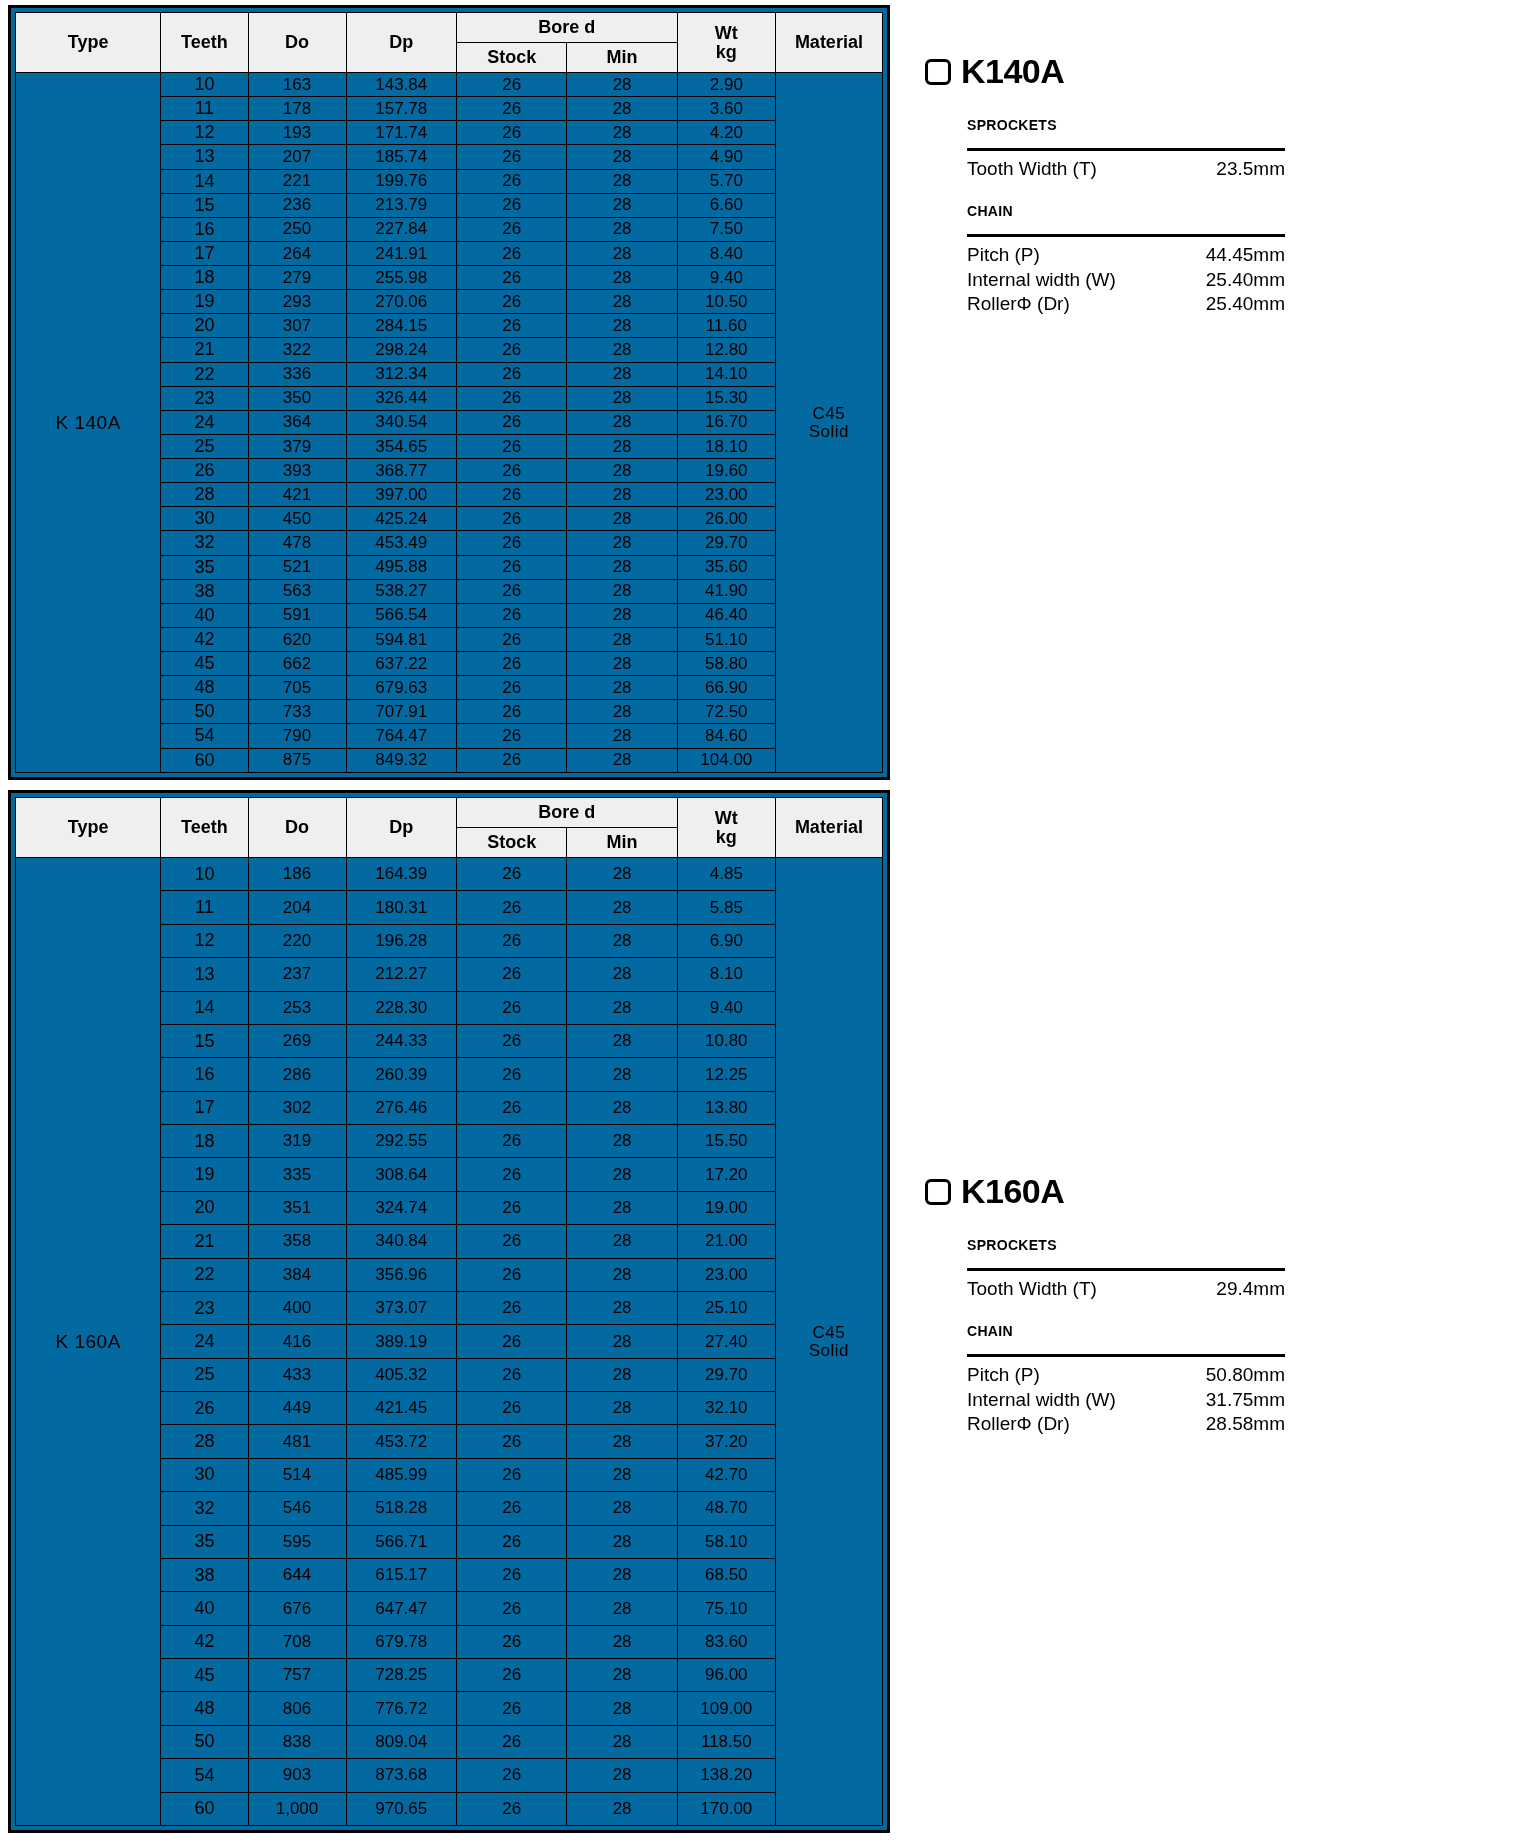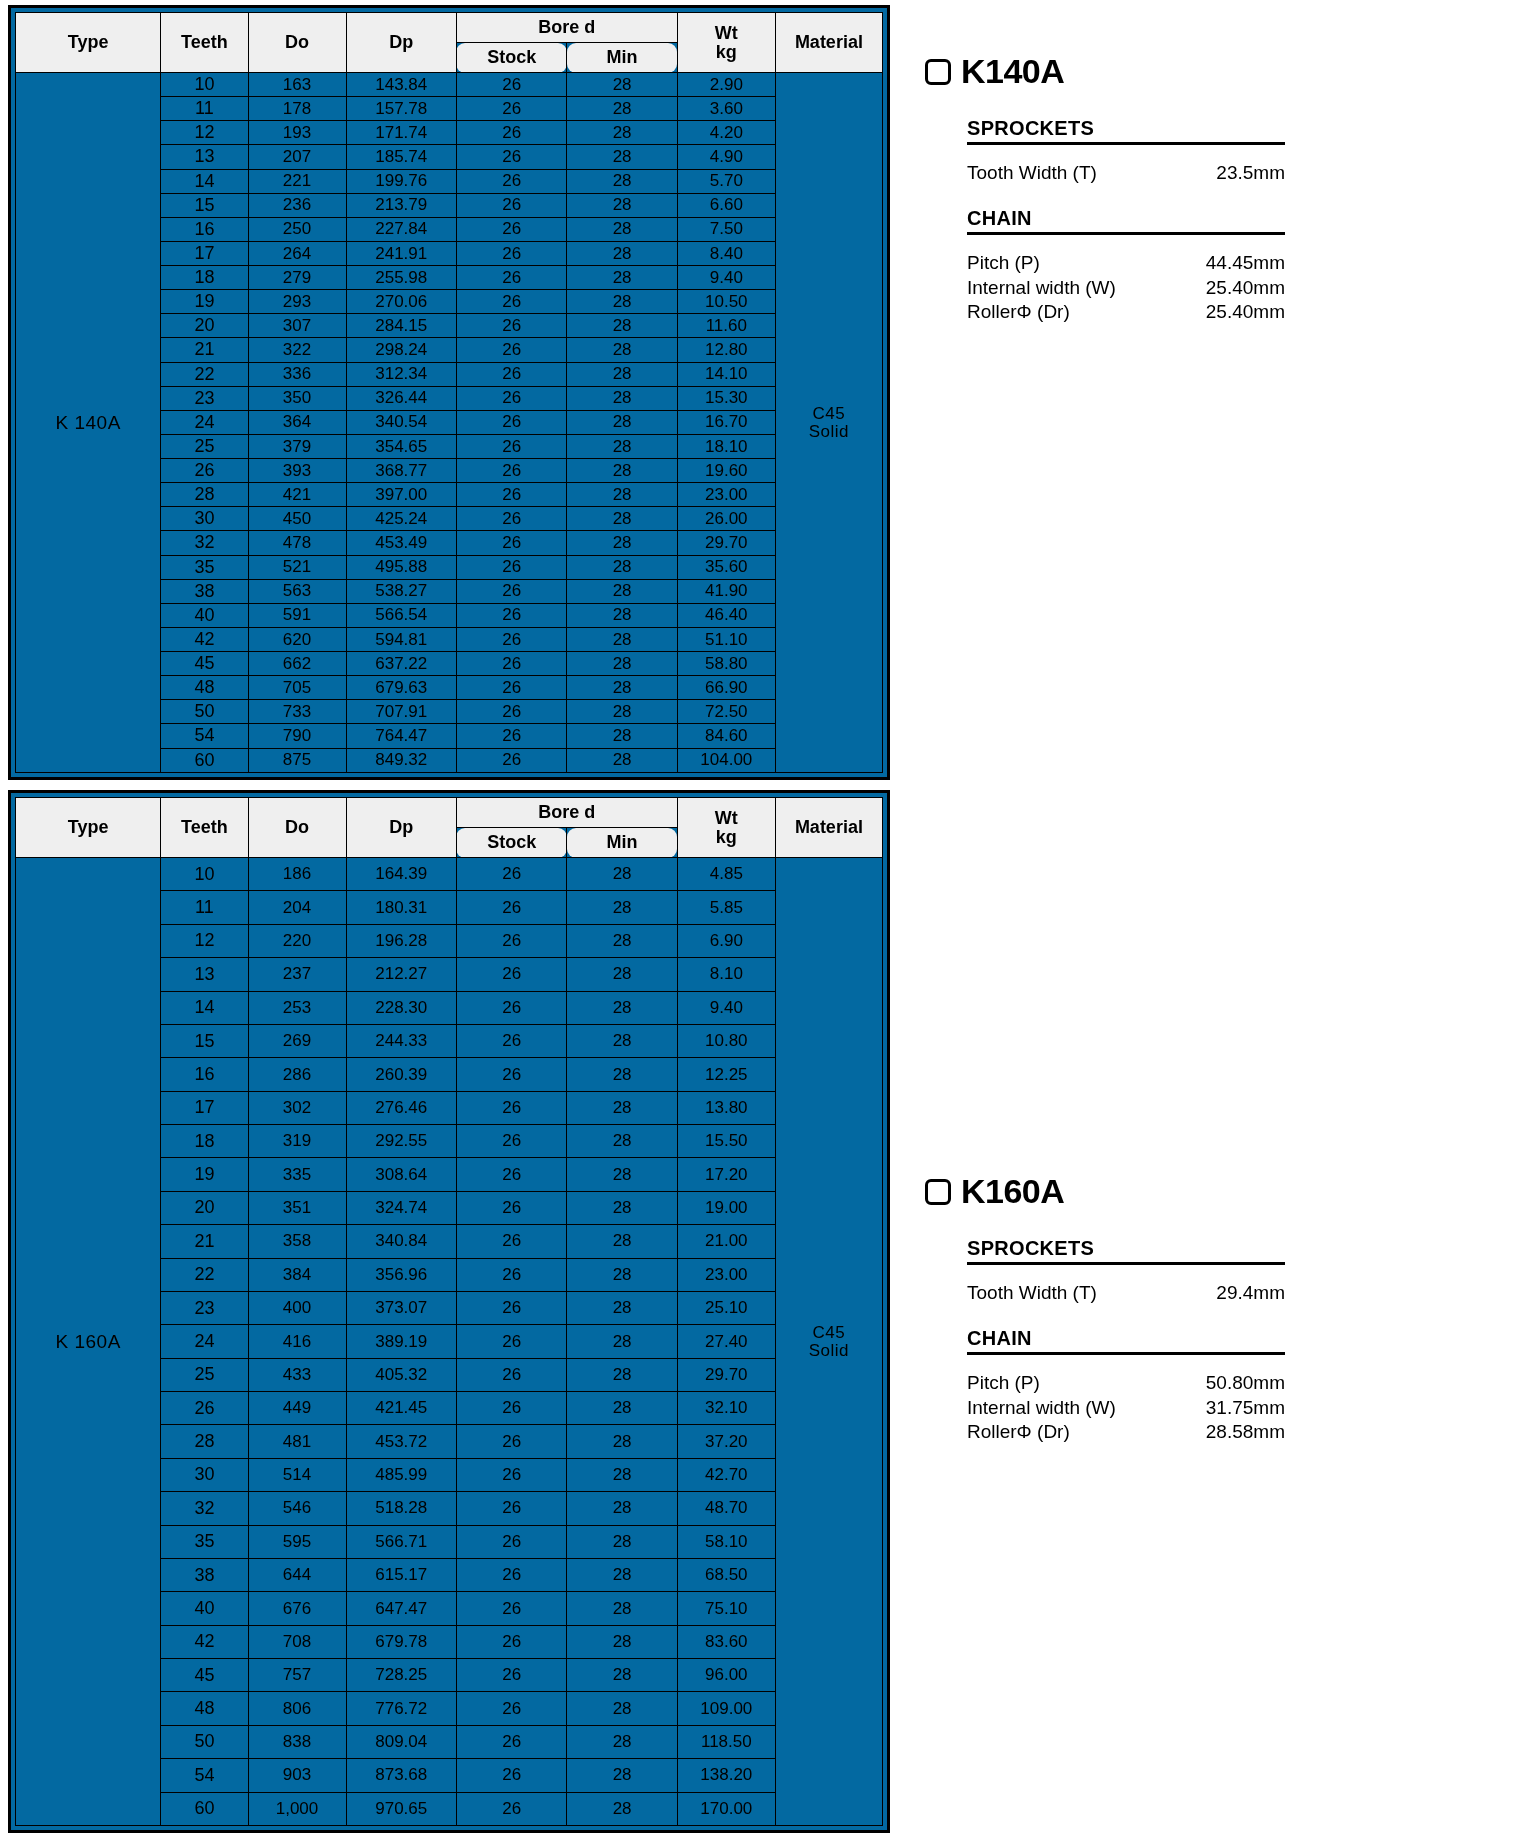--- a/index.html
+++ b/index.html
@@ -43,21 +43,21 @@
     white-space: nowrap;
   }
   table.spec thead th {
     background: #efefef;
     font-weight: bold;
     font-size: 18px;
     height: 30px;
   }
   thead th.hd-tall { height: 60px; }
   thead th.bore-top { height: 26px; }
-  thead th.bore-sub { height: 32px; font-size: 17px; border-radius: 9px; }
+  thead th.bore-sub { height: 32px; font-size: 17px; }
 
   col.c-type  { width: 17.5%; }
   col.c-teeth { width: 10.5%; }
   col.c-do    { width: 11.8%; }
   col.c-dp    { width: 13.3%; }
   col.c-stock { width: 13.3%; }
   col.c-min   { width: 13.3%; }
   col.c-wt    { width: 11.8%; }
   col.c-mat   { width: 12.9%; }
 
@@ -96,26 +96,26 @@
   }
   .model-name {
     font-size: 34px;
     font-weight: bold;
     letter-spacing: -0.5px;
   }
 
   .group { margin-left: 42px; width: 318px; }
   .group + .group { margin-top: 22px; }
   .group-title {
-    font-size: 20px;
+    font-size: 14px;
     font-weight: bold;
     letter-spacing: .3px;
-    padding-bottom: 2px;
+    padding-bottom: 15px;
     border-bottom: 3px solid #000;
-    margin-bottom: 16px;
+    margin-bottom: 6px;
   }
   .spec-row {
     display: flex;
     justify-content: space-between;
     font-size: 19px;
     line-height: 1.28;
   }
   .spec-row .lbl { white-space: nowrap; }
   .spec-row .val { white-space: nowrap; text-align: right; }
 </style>

